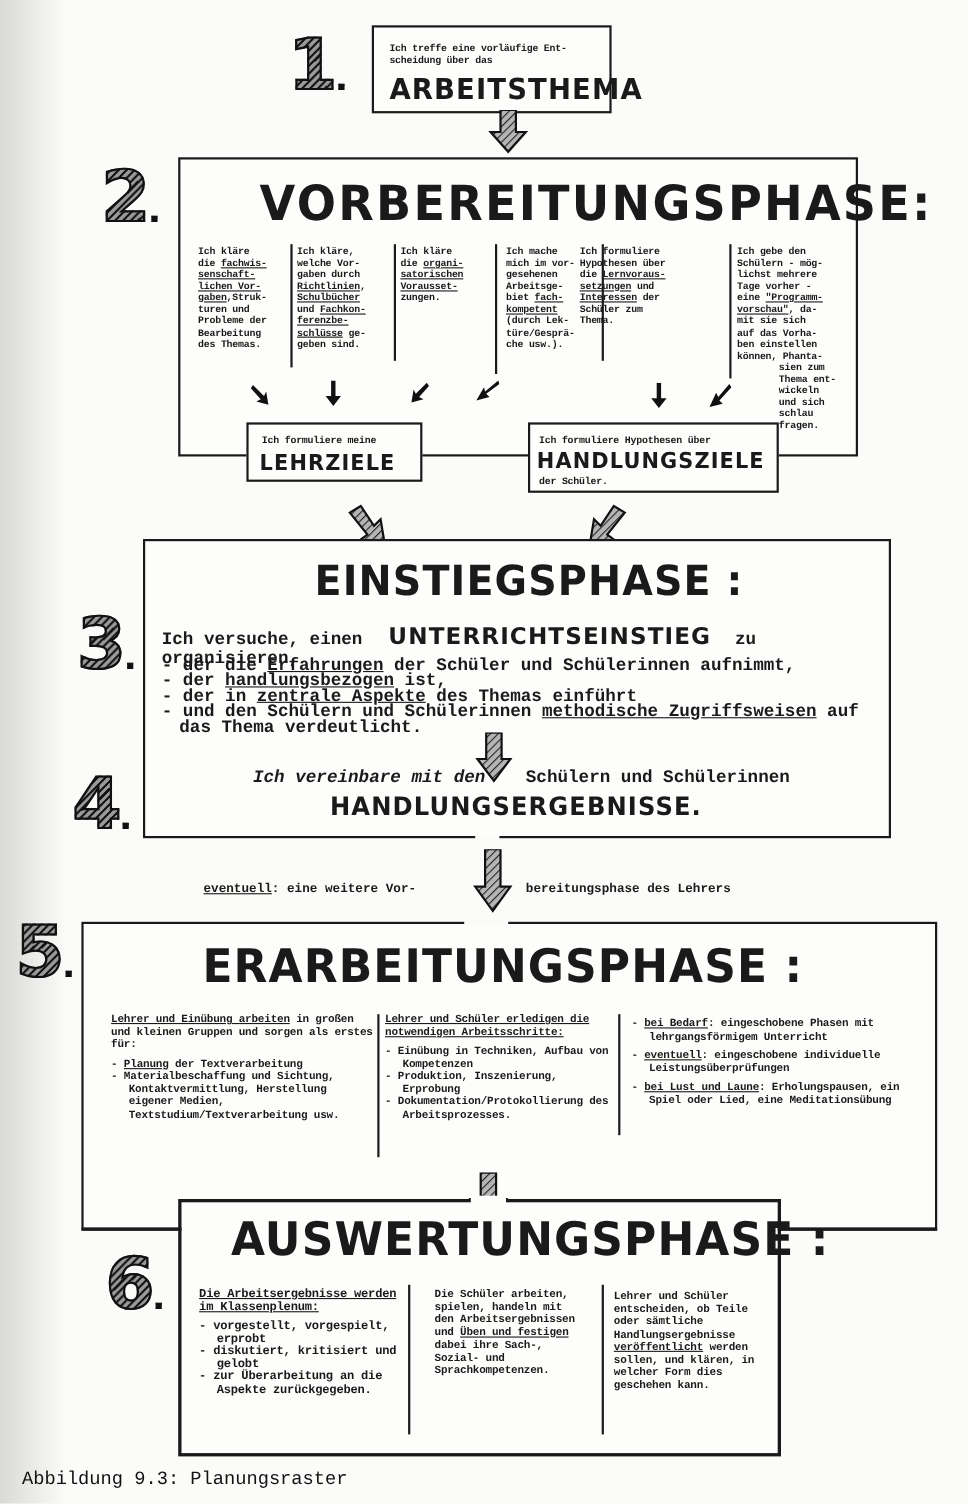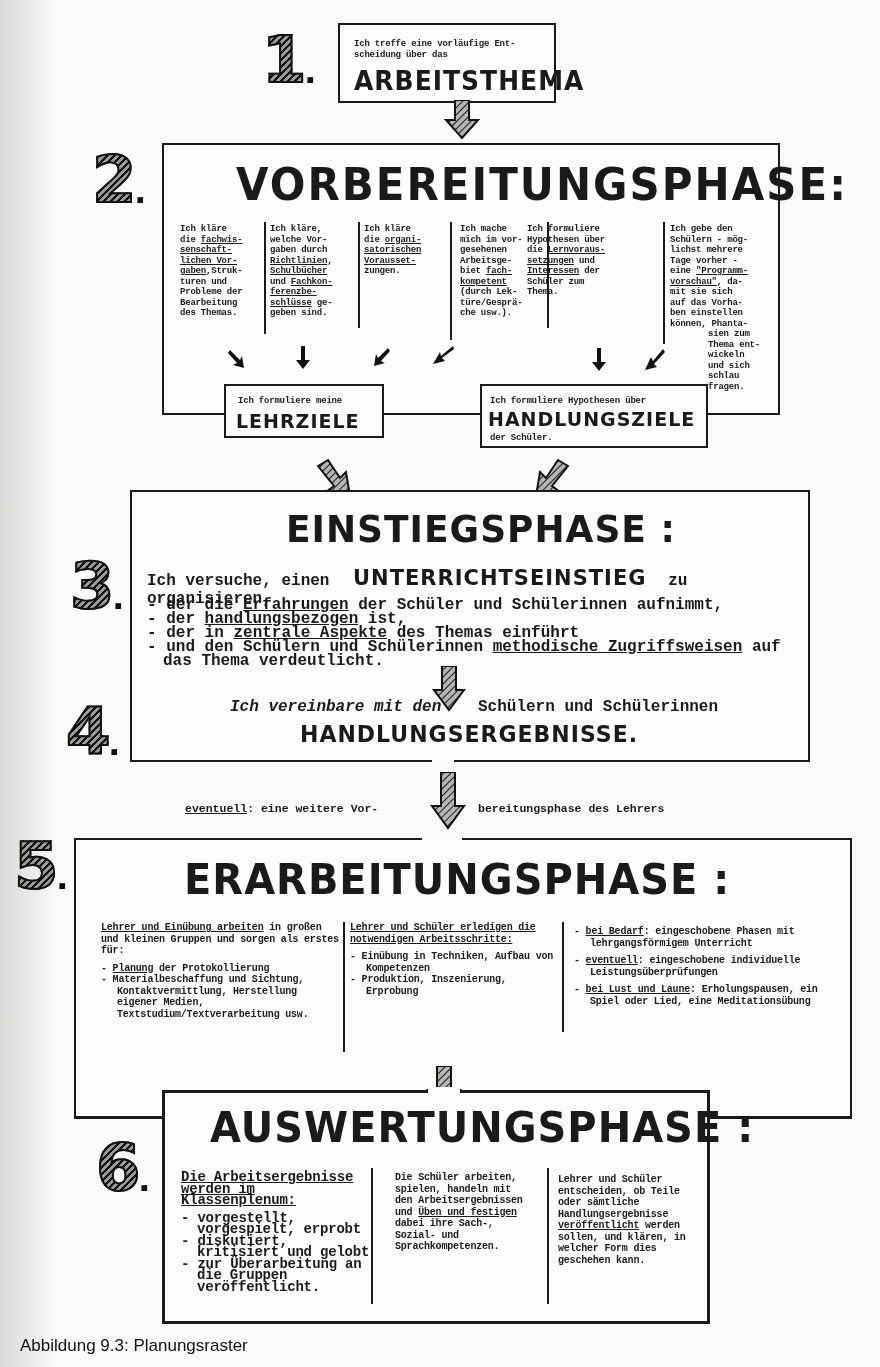--- a/index.html
+++ b/index.html
@@ -21,21 +21,21 @@
          color:#3a3a3a; font-size:64px; line-height:64px;
          -webkit-text-stroke:2px #111;
          background:repeating-linear-gradient(135deg,#111 0 2px,#9a9a9a 2px 5px);
          -webkit-background-clip:text; background-clip:text; -webkit-text-fill-color:transparent; }
   .num .dot { font-size:20px; -webkit-text-fill-color:#111; }
   .col { position:absolute; white-space:pre-line; }
   .vline { position:absolute; width:2px; background:#1a1a1a; }
   .hline { position:absolute; height:3px; background:#1a1a1a; }
   u { text-decoration:underline; text-underline-offset:1px; }
   .arrow { position:absolute; }
-  .caption { position:absolute; left:20px; top:1336px; font-family:Liberation Sans, sans-serif;
+  .caption { position:absolute; left:20px; top:1336px; font-family:Liberation Mono, monospace;
              font-size:17px; color:#111; }
   ul.dash { list-style:none; margin:0; padding:0; }
   ul.dash li { padding-left:16px; text-indent:-16px; }
   ul.dash li::before { content:"- "; }
 </style>
 </head>
 <body>
 
 <div class="page-edge"></div>
 
@@ -191,55 +191,56 @@
 <div class="mono small abs" style="left:478px;top:803px;">bereitungsphase des Lehrers</div>
 
 <div class="num" style="left:14px;top:834px;"><span>5</span><span class="dot">.</span></div>
 <div class="box" style="left:74px;top:838px;width:778px;height:280px;border-width:2.5px;"></div>
 <div class="abs" style="left:422px;top:835px;width:40px;height:6px;background:#fbfbfa;"></div>
 <div class="hand abs" style="left:184px;top:856px;font-size:40px;">ERARBEITUNGSPHASE :</div>
 
 <div class="abs mono tiny" style="left:101px;top:922px;width:240px;font-size:10px;line-height:11.5px;">
   <div><u>Lehrer und Einübung arbeiten</u> <span>in großen und kleinen Gruppen und sorgen als erstes für:</span></div>
   <ul class="dash" style="margin-top:6px;">
-    <li><u>Planung</u><span> der Protokollierung</span></li>
+    <li><u>Planung</u><span> der Textverarbeitung</span></li>
     <li><span>Materialbeschaffung und Sichtung, Kontaktvermittlung, Herstellung eigener Medien, Textstudium/Textverarbeitung usw.</span></li>
   </ul>
 </div>
 <div class="vline" style="left:343px;top:922px;height:130px;"></div>
 <div class="abs mono tiny" style="left:350px;top:922px;width:210px;font-size:10px;line-height:11.5px;">
   <div><u>Lehrer und Schüler erledigen die notwendigen Arbeitsschritte:</u></div>
   <ul class="dash" style="margin-top:6px;">
     <li>Einübung in Techniken, Aufbau von Kompetenzen</li>
     <li>Produktion, Inszenierung, Erprobung</li>
+    <li>Dokumentation/Protokollierung des Arbeitsprozesses.</li>
   </ul>
 </div>
 <div class="vline" style="left:562px;top:922px;height:110px;"></div>
 <div class="abs mono tiny" style="left:574px;top:926px;width:270px;font-size:10px;line-height:11.5px;">
   <ul class="dash">
     <li style="margin-bottom:6px;"><u>bei Bedarf</u><span>: eingeschobene Phasen mit lehrgangsförmigem Unterricht</span></li>
     <li style="margin-bottom:6px;"><u>eventuell</u><span>: eingeschobene individuelle Leistungsüberprüfungen</span></li>
     <li><u>bei Lust und Laune</u><span>: Erholungspausen, ein Spiel oder Lied, eine Meditationsübung</span></li>
   </ul>
 </div>
 
 <svg class="arrow" style="left:424px;top:1066px;" width="40" height="48" viewBox="0 0 40 48">
     <path d="M13 0 H27 V24 H36 L20 46 L4 24 H13 Z" fill="url(#hatch)" stroke="#111" stroke-width="2"></path>
   </svg>
 <div class="box" style="left:162px;top:1090px;width:548px;height:234px;border-width:3px;"></div>
 <div class="abs" style="left:428px;top:1087px;width:32px;height:8px;background:#fdfdfc;"></div>
 <div class="hand abs" style="left:210px;top:1104px;font-size:40px;">AUSWERTUNGSPHASE :</div>
 <div class="num" style="left:96px;top:1136px;"><span>6</span><span class="dot">.</span></div>
 
-<div class="abs mono tiny" style="left:181px;top:1172px;width:190px;font-size:14px;line-height:11.5px;">
+<div class="abs mono tiny" style="left:181px;top:1172px;width:190px;font-size:11px;line-height:11.5px;">
   <div><u>Die Arbeitsergebnisse werden im Klassenplenum:</u></div>
   <ul class="dash" style="margin-top:6px;">
     <li>vorgestellt, vorgespielt, erprobt</li>
     <li>diskutiert, kritisiert und gelobt</li>
-    <li>zur Überarbeitung an die Gruppen veröffentlicht.</li>
+    <li>zur Überarbeitung an die Aspekte zurückgegeben.</li>
   </ul>
 </div>
 <div class="vline" style="left:371px;top:1168px;height:136px;"></div>
 <div class="abs mono tiny" style="left:395px;top:1172px;width:135px;font-size:10px;line-height:11.5px;"><span>Die Schüler arbeiten, spielen, handeln mit den Arbeitsergebnissen und </span><u>Üben und festigen</u><span> dabei ihre Sach-, Sozial- und Sprachkompetenzen.</span></div>
 <div class="vline" style="left:547px;top:1168px;height:136px;"></div>
 <div class="abs mono tiny" style="left:558px;top:1174px;width:150px;font-size:10px;line-height:11.5px;"><span>Lehrer und Schüler entscheiden, ob Teile oder sämtliche Handlungsergebnisse </span><u>veröffentlicht</u><span> werden sollen, und klären, in welcher Form dies geschehen kann.</span></div>
 
 <div class="hline" style="left:74px;top:1116px;width:91px;"></div>
 <div class="hline" style="left:707px;top:1116px;width:145px;"></div>
 

